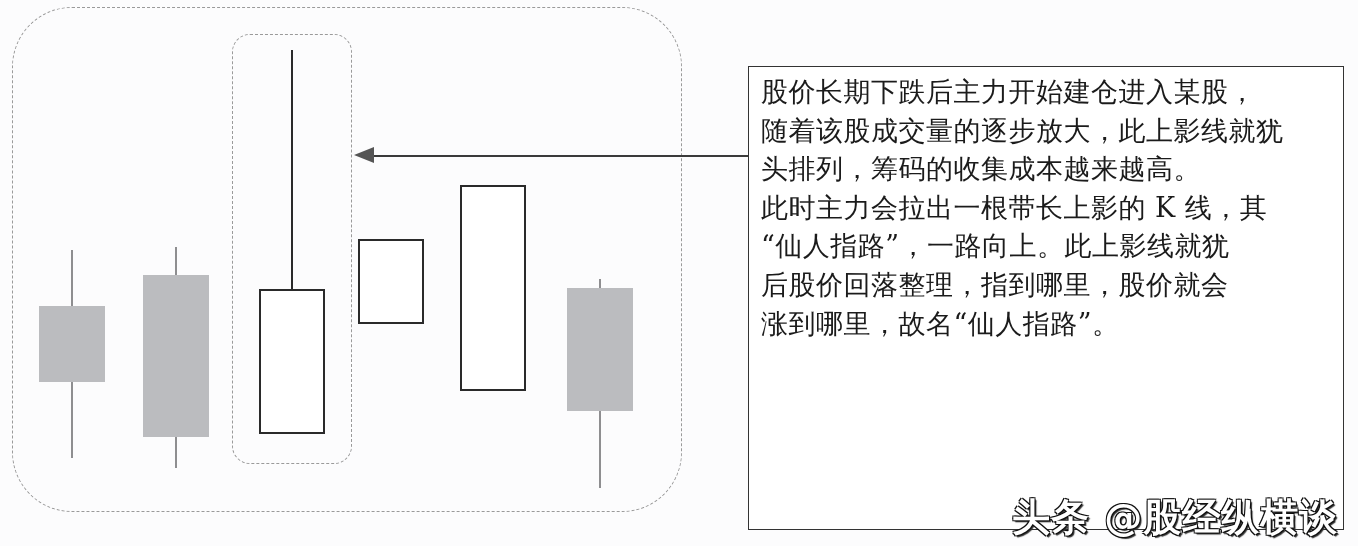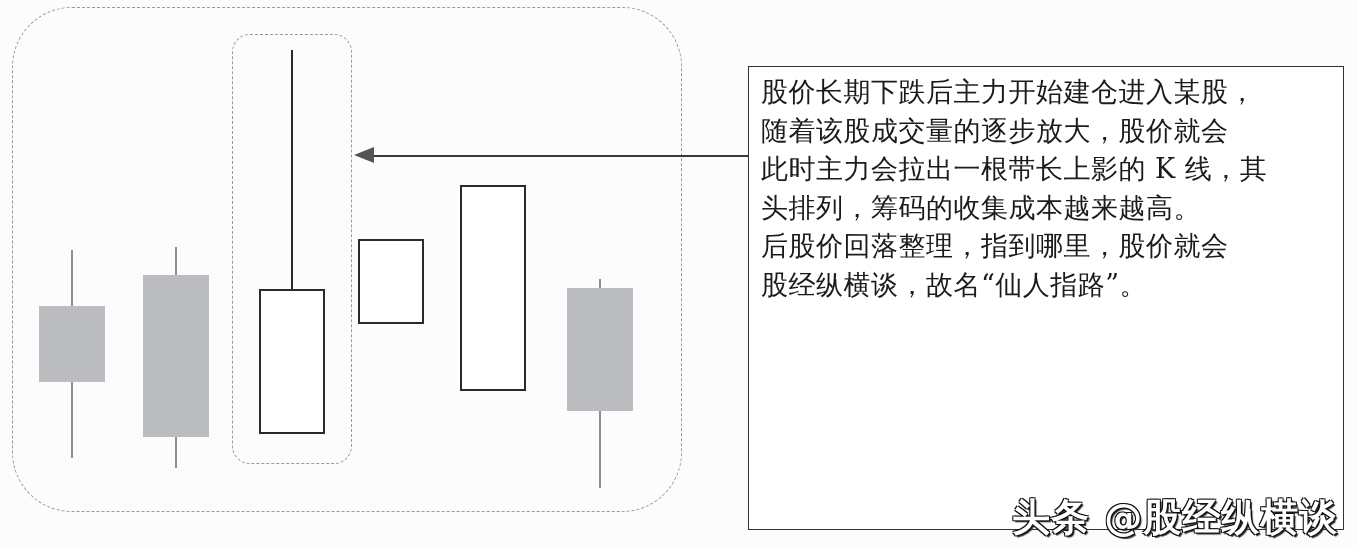--- a/index.html
+++ b/index.html
@@ -77,21 +77,22 @@
         <div class="wick" style="left: 599.25px; top: 411px; height: 77px; background: rgb(142, 142, 144);"></div>
         <div class="body bear" style="left: 567px; top: 288px; width: 66px; height: 123px; background: rgb(187, 188, 191);"></div>
       </div>
     </div>
 
   <div class="arrow-line"></div>
   <div class="arrow-head"></div>
 
   <div class="text-box">
     <div class="text-line">股价长期下跌后主力开始建仓进入某股，</div>
-    <div class="text-line">随着该股成交量的逐步放大，股价就会</div>
+    <div class="text-line">随着该股成交量的逐步放大，此上影线就犹</div>
+    <div class="text-line">头排列，筹码的收集成本越来越高。</div>
     <div class="text-line">此时主力会拉出一根带长上影的 K 线，其</div>
-    <div class="text-line">头排列，筹码的收集成本越来越高。</div>
+    <div class="text-line">“仙人指路”，一路向上。此上影线就犹</div>
     <div class="text-line">后股价回落整理，指到哪里，股价就会</div>
-    <div class="text-line">股经纵横谈，故名“仙人指路”。</div>
+    <div class="text-line">涨到哪里，故名“仙人指路”。</div>
   </div>
 
   <div class="watermark">头条 @股经纵横谈</div>
 </div>
 
 </body></html>

